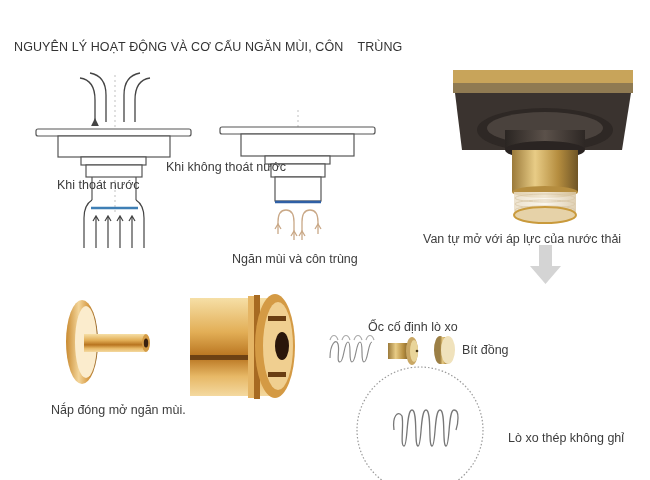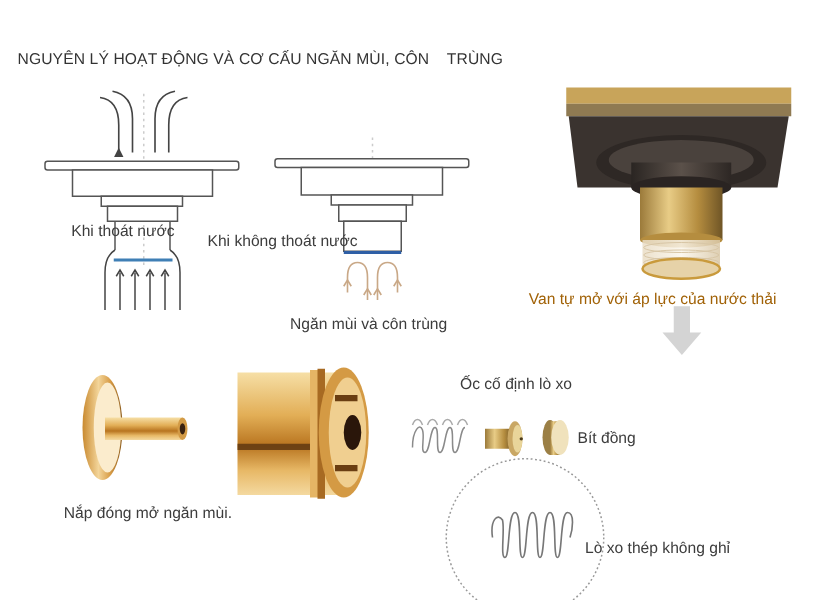--- a/index.html
+++ b/index.html
@@ -1,20 +1,20 @@
 <!DOCTYPE html>
 <html><head>
 <meta charset="utf-8">
 <style>
   html, body { margin: 0; padding: 0; background: #ffffff; }
   body { width: 650px; height: 480px; position: relative; overflow: hidden; font-family: "Liberation Sans", "DejaVu Sans", sans-serif; color: #3a3a3a; }
   .abs { position: absolute; }
   .title { left: 14px; top: 40px; font-size: 12.5px; letter-spacing: 0.1px; color: #333; white-space: pre; text-align: right; }
   .lbl { font-size: 12.5px; color: #3c3c3c; white-space: nowrap; }
-  .lbl-light { color: #a16207; }
+  .lbl-light { color: #404040; }
   svg { position: absolute; left: 0; top: 0; }
 </style>
 </head>
 <body>
 
 <div class="abs title">NGUYÊN LÝ HOẠT ĐỘNG VÀ CƠ CẤU NGĂN MÙI, CÔN    TRÙNG</div>
 
 <svg width="650" height="480" viewBox="0 0 650 480">
   <defs>
     <marker id="arrDark" markerWidth="6" markerHeight="6" refX="3" refY="3" orient="auto">
@@ -157,19 +157,19 @@
     <ellipse cx="448" cy="350" rx="7" ry="14" fill="#f0e2bc"></ellipse>
   </g>
 
   <circle cx="420" cy="430" r="63" fill="none" stroke="#999" stroke-width="1.2" stroke-dasharray="1.5,2"></circle>
   <g fill="none" stroke="#777" stroke-width="1.3">
     <path d="M394,430 c-2,-14 4,-20 8,-14 c2,8 -2,30 2,30 c4,0 2,-36 8,-36 c6,0 2,36 6,36 c4,0 2,-36 8,-36 c6,0 2,36 6,36 c4,0 2,-36 8,-36 c6,0 2,36 6,36 c4,0 2,-36 8,-36 c6,0 4,14 2,20"></path>
   </g>
 </svg>
 
 <div class="abs lbl" style="left:18px;top:178px;margin-left:39px;">Khi thoát nước</div>
-<div class="abs lbl" style="left:166px;top:186px;">Khi không thoát nước</div>
+<div class="abs lbl" style="left:166px;top:160px;">Khi không thoát nước</div>
 <div class="abs lbl" style="left:232px;top:252px;">Ngăn mùi và côn trùng</div>
 <div class="abs lbl lbl-light" style="left:423px;top:232px;">Van tự mở với áp lực của nước thải</div>
 <div class="abs lbl" style="left:24px;top:403px;margin-left:27px;">Nắp đóng mở ngăn mùi.</div>
-<div class="abs lbl" style="left:368px;top:300px;text-align:center;">Ốc cố định lò xo</div>
+<div class="abs lbl" style="left:368px;top:320px;text-align:center;">Ốc cố định lò xo</div>
 <div class="abs lbl" style="left:462px;top:343px;">Bít đồng</div>
-<div class="abs lbl" style="left:468px;top:431px;">Lò xo thép không ghỉ</div>
+<div class="abs lbl" style="left:508px;top:431px;">Lò xo thép không ghỉ</div>
 
 </body></html>

